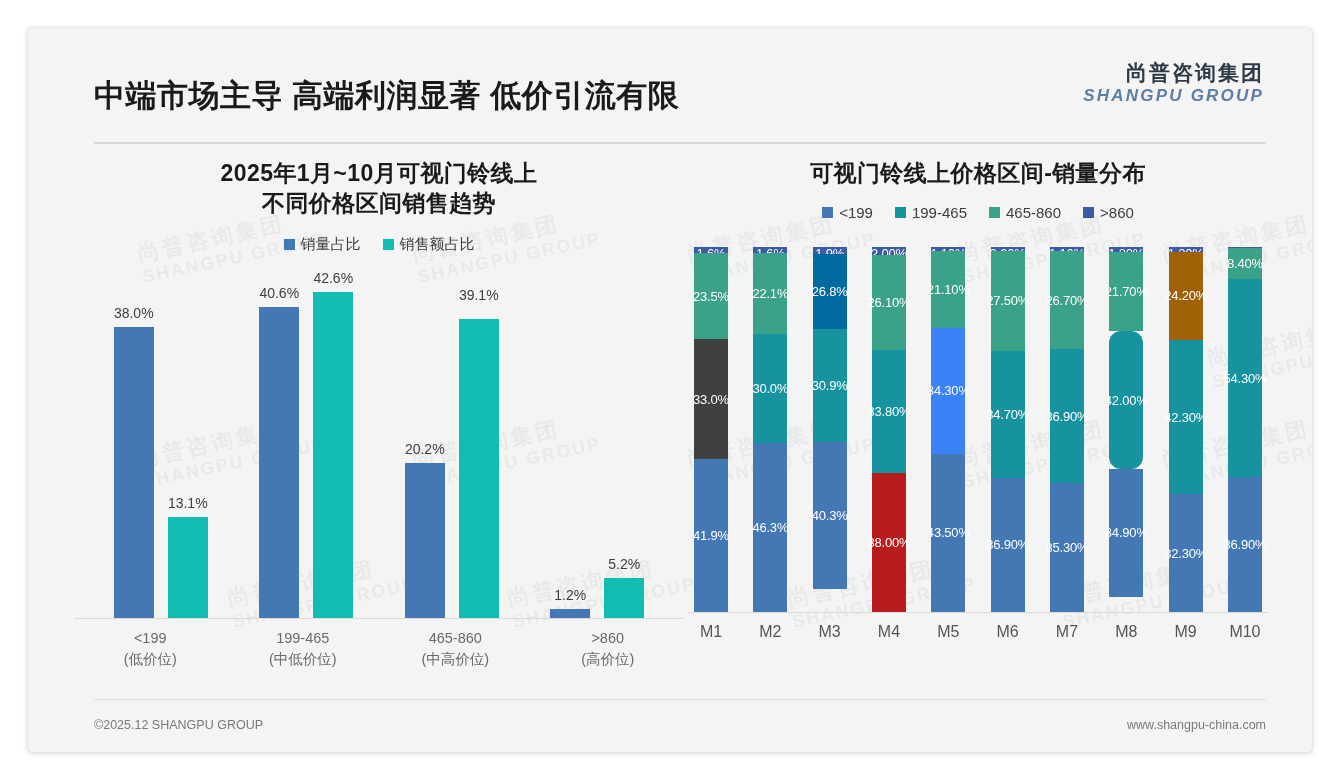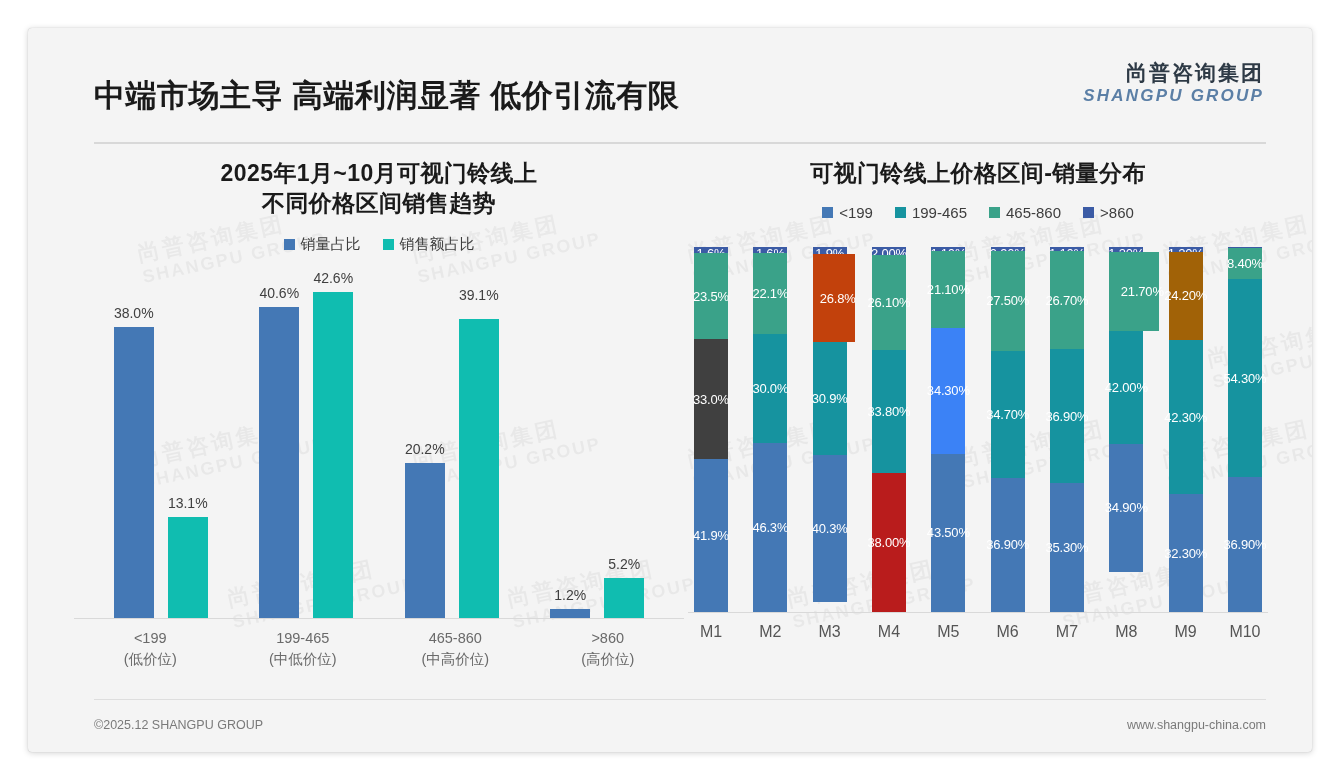--- a/index.html
+++ b/index.html
@@ -455,21 +455,21 @@
                 <span class="seg-label">30.0%</span>
               </div>
               <div class="seg" style="height: 168.995px; background: rgb(68, 120, 181);">
                 <span class="seg-label">46.3%</span>
               </div>
             </div>
             <div class="stack-col">
               <div class="seg tiny" style="height: 6.935px; background: rgb(59, 91, 165);">
                 <span class="seg-label">1.9%</span>
               </div>
-              <div class="seg" style="height: 88px; background: #c2410c; padding-left: 8px;">
+              <div class="seg" style="height: 75px; background: #0369a1;">
                 <span class="seg-label">26.8%</span>
               </div>
               <div class="seg" style="height: 112.785px; background: rgb(22, 147, 159);">
                 <span class="seg-label">30.9%</span>
               </div>
               <div class="seg" style="height: 147.095px; background: rgb(68, 120, 181);">
                 <span class="seg-label">40.3%</span>
               </div>
             </div>
             <div class="stack-col">
@@ -525,24 +525,24 @@
                 <span class="seg-label">36.90%</span>
               </div>
               <div class="seg" style="height: 128.845px; background: rgb(68, 120, 181);">
                 <span class="seg-label">35.30%</span>
               </div>
             </div>
             <div class="stack-col">
               <div class="seg tiny" style="height: 4.745px; background: rgb(59, 91, 165);">
                 <span class="seg-label">1.30%</span>
               </div>
-              <div class="seg" style="height: 79.205px; background: rgb(58, 162, 137); padding-left: 16px;">
+              <div class="seg" style="height: 79.205px; background: rgb(58, 162, 137);">
                 <span class="seg-label">21.70%</span>
               </div>
-              <div class="seg" style="height: 113px; background: rgb(22, 147, 159);">
+              <div class="seg" style="height: 138px; background: rgb(22, 147, 159); border-radius: 12px;">
                 <span class="seg-label">42.00%</span>
               </div>
               <div class="seg" style="height: 127.385px; background: rgb(68, 120, 181);">
                 <span class="seg-label">34.90%</span>
               </div>
             </div>
             <div class="stack-col">
               <div class="seg tiny" style="height: 4.38px; background: rgb(59, 91, 165);">
                 <span class="seg-label">1.20%</span>
               </div>

